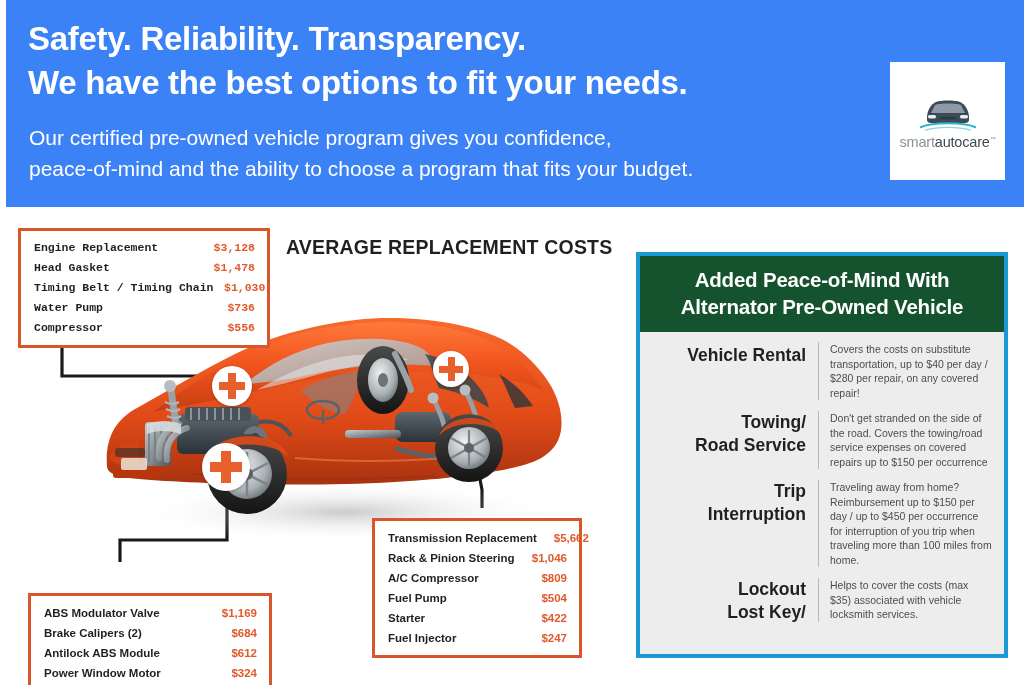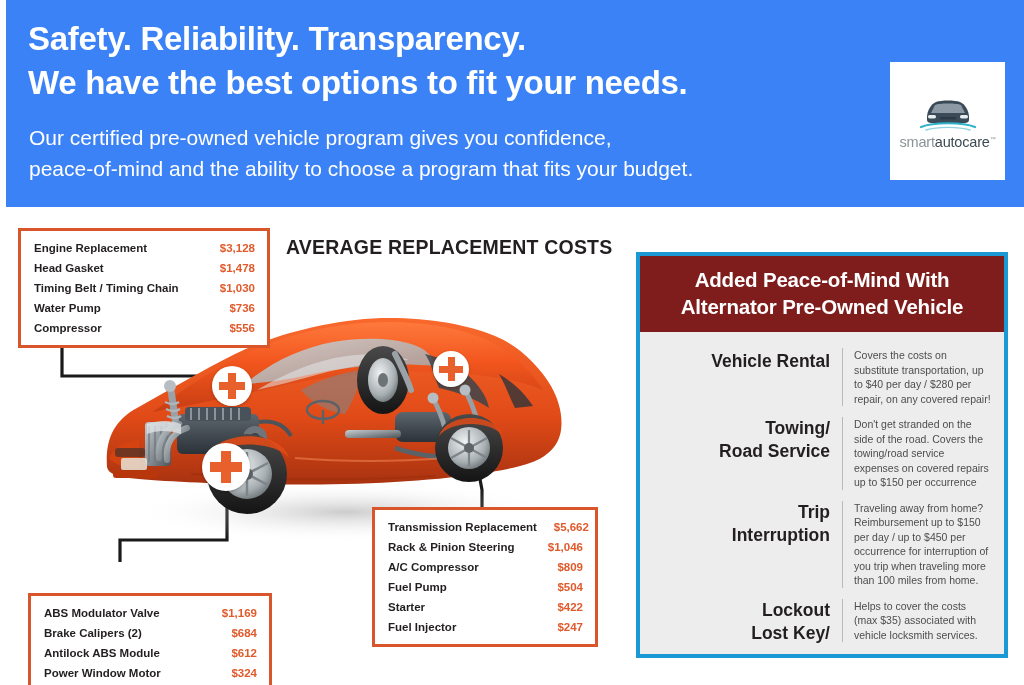--- a/index.html
+++ b/index.html
@@ -132,50 +132,49 @@
   }
   .cost-price {
     font-size: 11.5px;
     font-weight: bold;
     color: #e05a2b;
     white-space: nowrap;
     text-align: right;
     min-width: 52px;
   }
 
-  #table-engine   { left: 18px;  top: 228px; width: 252px; }
+  #table-engine   { left: 18px;  top: 228px; width: 252px; font-family: Liberation Mono, monospace; }
   #table-brakes   { left: 28px;  top: 593px; width: 244px; }
-  #table-drive    { left: 372px; top: 507px; width: 226px; }
+  #table-drive    { left: 372px; top: 518px; width: 210px; }
 
   
   .benefits-panel {
     position: absolute;
     left: 636px; top: 252px;
     width: 372px; height: 406px;
     border: 4px solid #1b99d5;
     box-sizing: border-box;
     background: #ededed;
   }
   .benefits-header {
-    background: #7f1d1d;
+    background: #14532d;
     padding: 10px 6px 12px 6px;
     text-align: center;
   }
   .benefits-header .line {
     display: block;
     color: #ffffff;
     font-size: 20.5px;
     font-weight: bold;
     line-height: 27px;
     letter-spacing: -0.2px;
     white-space: nowrap;
   }
   .benefits-body {
-    padding: 16px 12px 8px 8px;
-    margin-left: 24px;
+    padding: 10px 12px 8px 8px;
   }
   .benefit-row {
     display: flex;
     align-items: flex-start;
     margin-bottom: 11px;
   }
   .benefit-label {
     width: 170px;
     flex: 0 0 170px;
     text-align: right;

